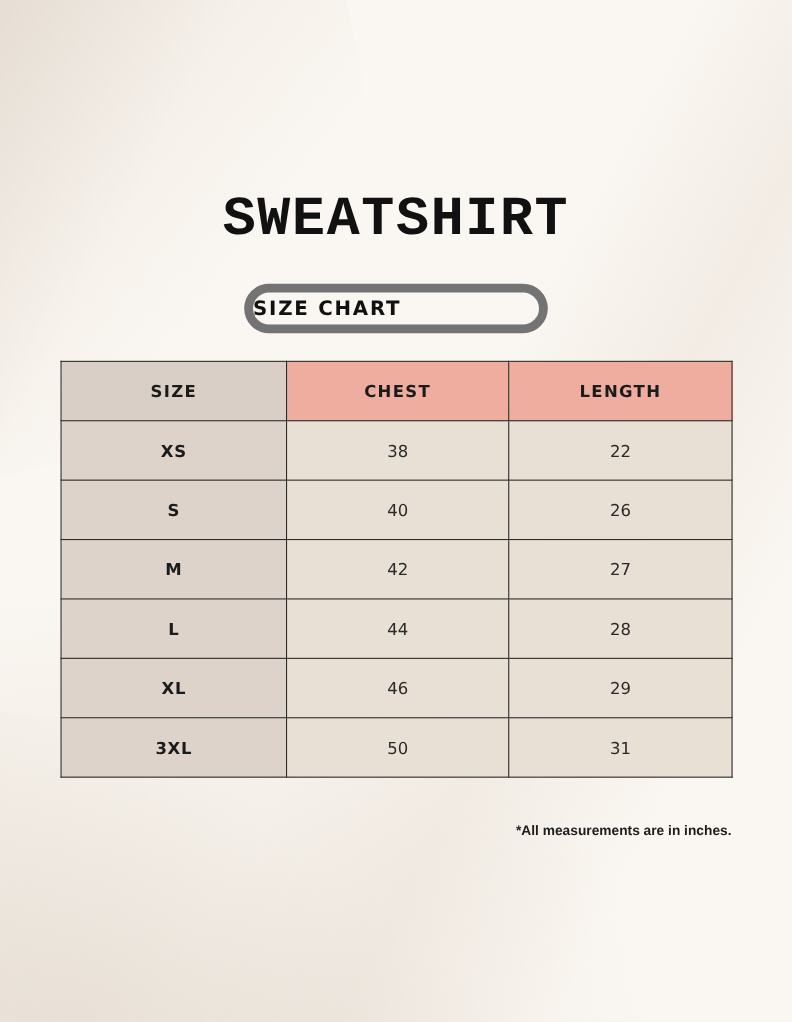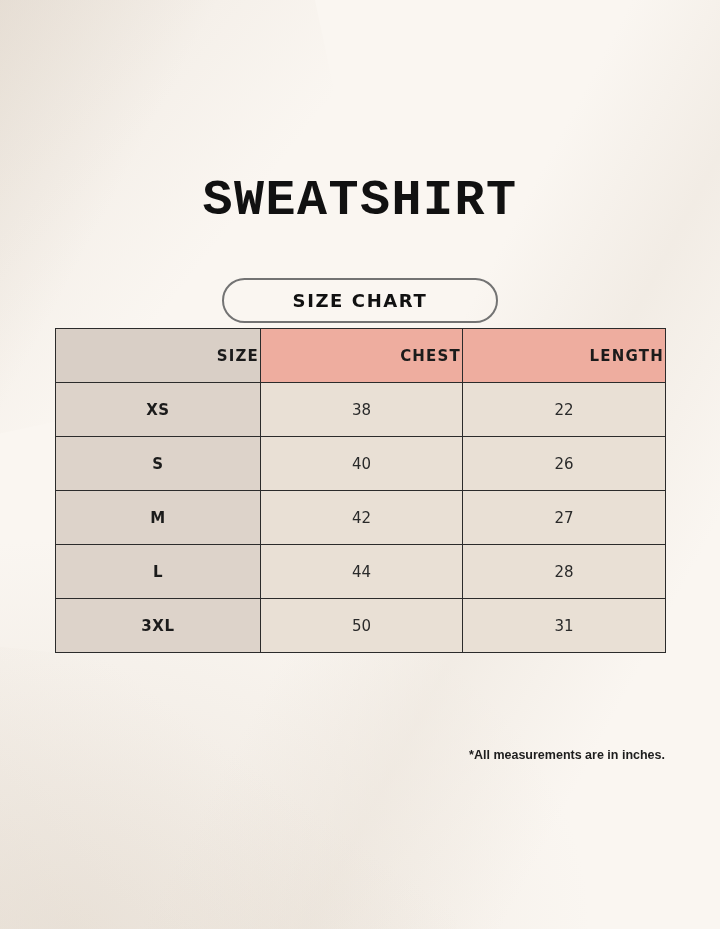--- a/index.html
+++ b/index.html
@@ -62,28 +62,27 @@
     font-family: Liberation Mono, monospace;
   }
 
   .subtitle-pill {
     position: absolute;
     top: 258px;
     left: 50%;
     transform: translateX(-50%);
     width: 276px;
     height: 45px;
-    border: 2px solid #737373;
+    border: 8px solid #737373;
     border-radius: 24px;
     display: flex;
     align-items: center;
-    justify-content: center;
+    justify-content: flex-start;
     box-sizing: border-box;
     background: transparent;
-    margin-top: 20px;
   }
   .subtitle-pill span {
     font-size: 18px;
     font-weight: 700;
     letter-spacing: 1.6px;
     color: #111111;
     font-family: "DejaVu Sans", sans-serif;
   }
 
   .table-wrap {
@@ -104,21 +103,20 @@
     height: 51px;
     text-align: center;
     vertical-align: middle;
     font-family: "DejaVu Sans", sans-serif;
   }
   table.size-table th {
     font-size: 15px;
     font-weight: 700;
     letter-spacing: 1.2px;
     color: #1b1b1b;
-    text-align: right;
   }
   table.size-table th.head-size { background: #d9cfc6; }
   table.size-table th.head-measure { background: #eead9f; }
 
   table.size-table td.col-size {
     background: #ddd3ca;
     font-size: 15px;
     font-weight: 700;
     letter-spacing: 0.6px;
     color: #1b1b1b;
@@ -187,20 +185,25 @@
           <td class="col-size">M</td>
           <td class="col-val">42</td>
           <td class="col-val">27</td>
         </tr>
         <tr>
           <td class="col-size">L</td>
           <td class="col-val">44</td>
           <td class="col-val">28</td>
         </tr>
         <tr>
+          <td class="col-size">XL</td>
+          <td class="col-val">46</td>
+          <td class="col-val">29</td>
+        </tr>
+        <tr>
           <td class="col-size">3XL</td>
           <td class="col-val">50</td>
           <td class="col-val">31</td>
         </tr>
       </tbody>
     </table>
   </div>
 
   <div class="footnote">*All measurements are in inches.</div>
 </div>

